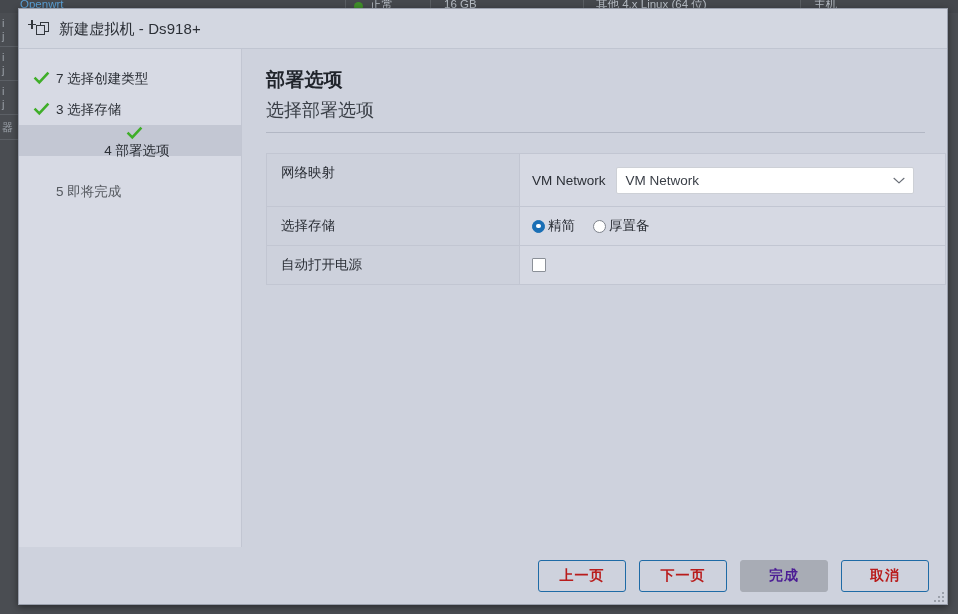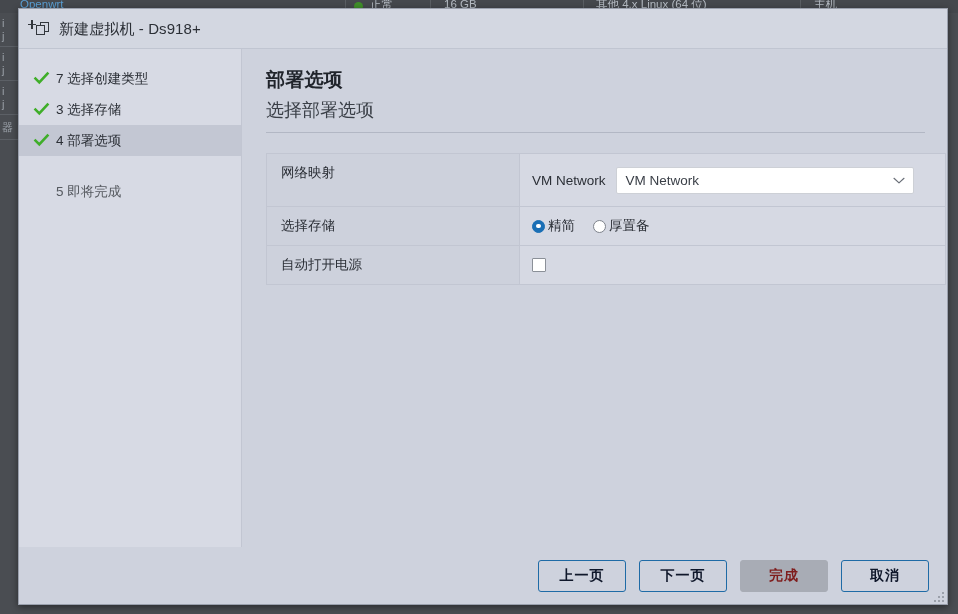--- a/index.html
+++ b/index.html
@@ -146,21 +146,21 @@
   }
   .step {
     height: 31px;
     display: flex;
     align-items: center;
     padding-left: 14px;
     font-size: 13.5px;
     color: #2b2f36;
     position: relative;
   }
-  .step.current { background: #c3c7d3; }
+  .step.current { background: #c3c7d3; flex-direction: column; }
   .step.pending .step-label { color: #55595f; margin-top: 40px; }
   .check-icon {
     width: 17px; height: 17px;
     flex: 0 0 17px;
     margin-right: 6px;
     position: relative;
   }
   .check-icon svg { display: block; }
   .check-spacer { width: 17px; flex: 0 0 17px; margin-right: 6px; }
   .step-label { white-space: nowrap; }
@@ -296,31 +296,31 @@
   .btn {
     height: 32px;
     min-width: 88px;
     padding: 0 16px;
     font-size: 14px;
     font-weight: bold;
     letter-spacing: 1px;
     border-radius: 3px;
     background: #ced2dd;
     border: 1px solid #1f6ba6;
-    color: #0f172a;
+    color: #b91c1c;
     display: flex;
     align-items: center;
     justify-content: center;
     cursor: pointer;
     white-space: nowrap;
   }
   .btn.disabled {
     background: #a8acb5;
     border: 1px solid #a8acb5;
-    color: #7f1d1d;
+    color: #4c1d95;
     cursor: default;
   }
   #resize-grip {
     position: absolute;
     right: 3px; bottom: 2px;
     width: 11px; height: 11px;
   }
   #resize-grip i {
     position: absolute;
     width: 2px; height: 2px;

